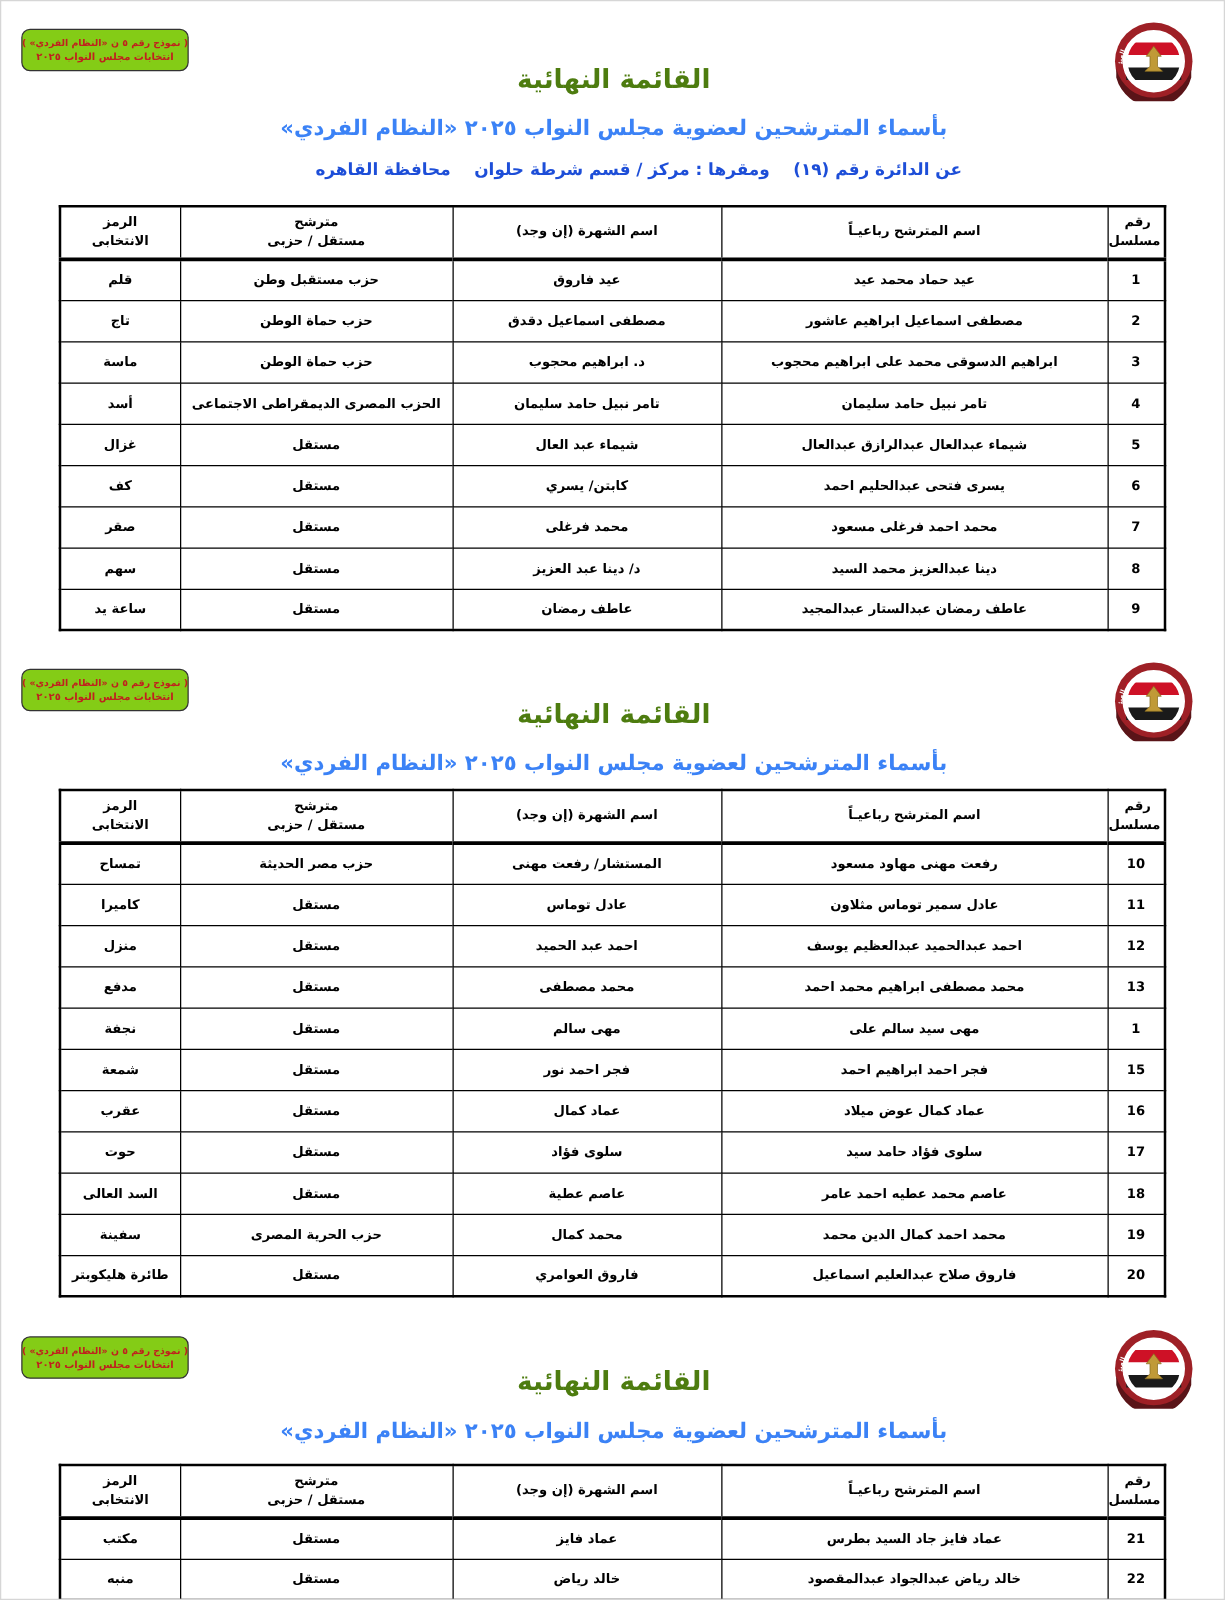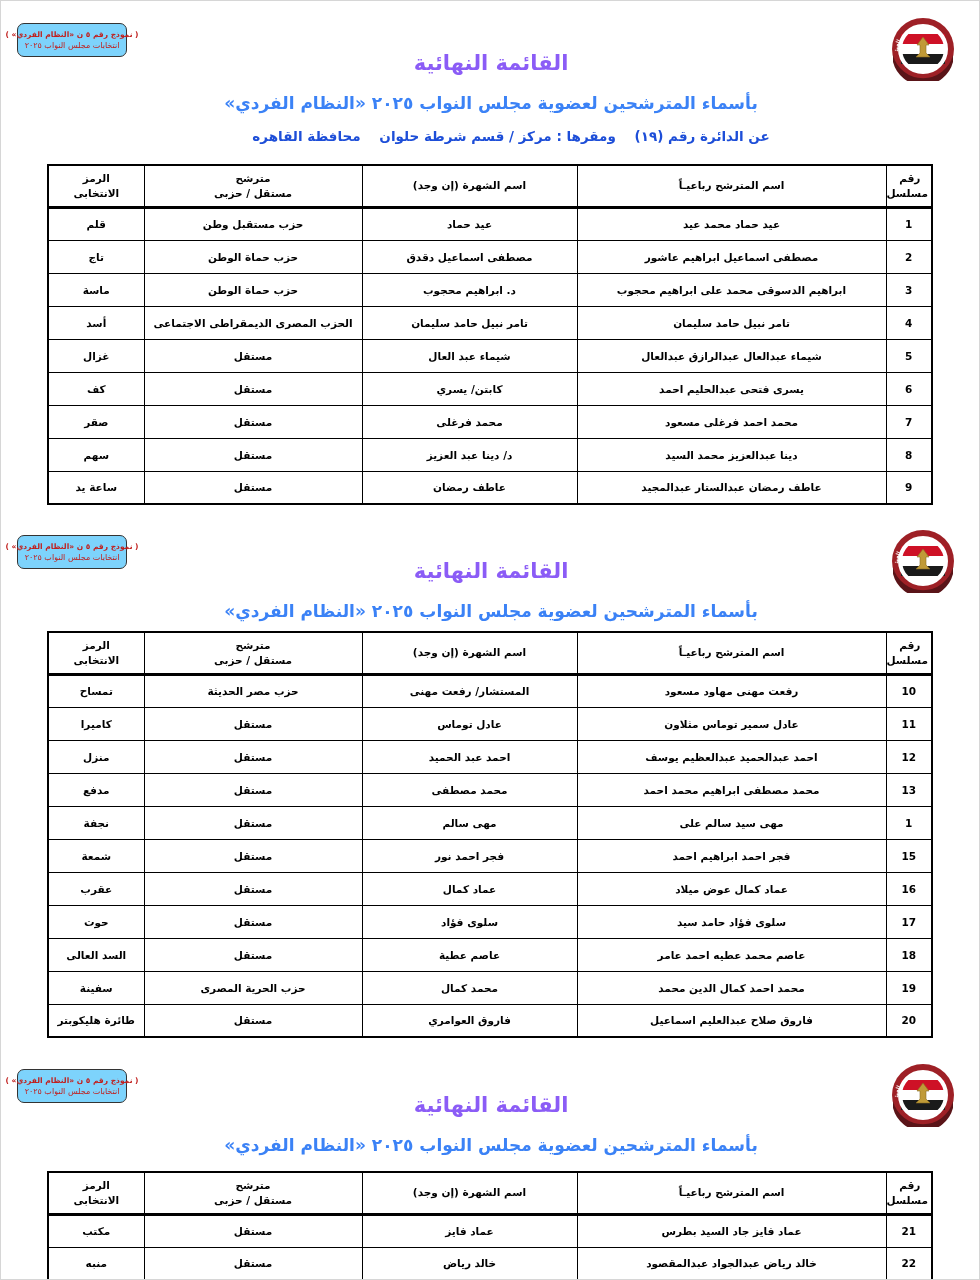--- a/index.html
+++ b/index.html
@@ -14,34 +14,34 @@
     color:#000;
     overflow:hidden;
   }
   .section{position:absolute;left:0;width:980px;}
   .sec1{top:0;height:512px;}
   .sec2{top:512px;height:534px;}
   .sec3{top:1046px;height:234px;overflow:hidden;}
 
   .form-box{
     position:absolute;left:16px;top:22px;
-    width:110px;height:34px;
+    width:134px;height:34px;
     border:1.5px solid #333;border-radius:7px;
     display:flex;flex-direction:column;justify-content:center;align-items:center;
     gap:2px;box-sizing:border-box;
-    background:#7dd3fc;
+    background:#84cc16;
   }
   .form-box .l1{font-size:7.5px;font-weight:bold;color:#c0201e;white-space:nowrap;}
-  .form-box .l2{font-size:8px;font-weight:normal;color:#c0201e;white-space:nowrap;}
+  .form-box .l2{font-size:8px;font-weight:bold;color:#c0201e;white-space:nowrap;}
 
   .nea-logo{position:absolute;right:26px;top:16px;width:64px;height:64px;}
 
   .doc-title{
     position:absolute;top:50px;left:0;width:100%;
-    text-align:center;font-size:21px;font-weight:bold;color:#8b5cf6;
+    text-align:center;font-size:21px;font-weight:bold;color:#4d7c0f;
     letter-spacing:0.5px;
   }
   .sec2 .doc-title,.sec3 .doc-title{top:46px;}
   .doc-subtitle{
     position:absolute;top:92px;left:0;width:100%;
     text-align:center;font-size:17px;font-weight:bold;color:#3b82f6;
   }
   .sec2 .doc-subtitle,.sec3 .doc-subtitle{top:88px;}
   .district-line{
     position:absolute;top:127px;left:0;width:100%;
@@ -128,21 +128,21 @@
           <th>مترشح
 مستقل / حزبى</th>
           <th>الرمز
 الانتخابى</th>
         </tr>
       </thead>
       <tbody>
           <tr>
             <td class="c-serial">1</td>
             <td class="c-name">عيد حماد محمد عيد</td>
-            <td class="c-alias">عيد حماد</td>
+            <td class="c-alias">عيد فاروق</td>
             <td class="c-affiliation">حزب مستقبل وطن</td>
             <td class="c-symbol">قلم</td>
           </tr>
           <tr>
             <td class="c-serial">2</td>
             <td class="c-name">مصطفى اسماعيل ابراهيم عاشور</td>
             <td class="c-alias">مصطفى اسماعيل دقدق</td>
             <td class="c-affiliation">حزب حماة الوطن</td>
             <td class="c-symbol">تاج</td>
           </tr>

